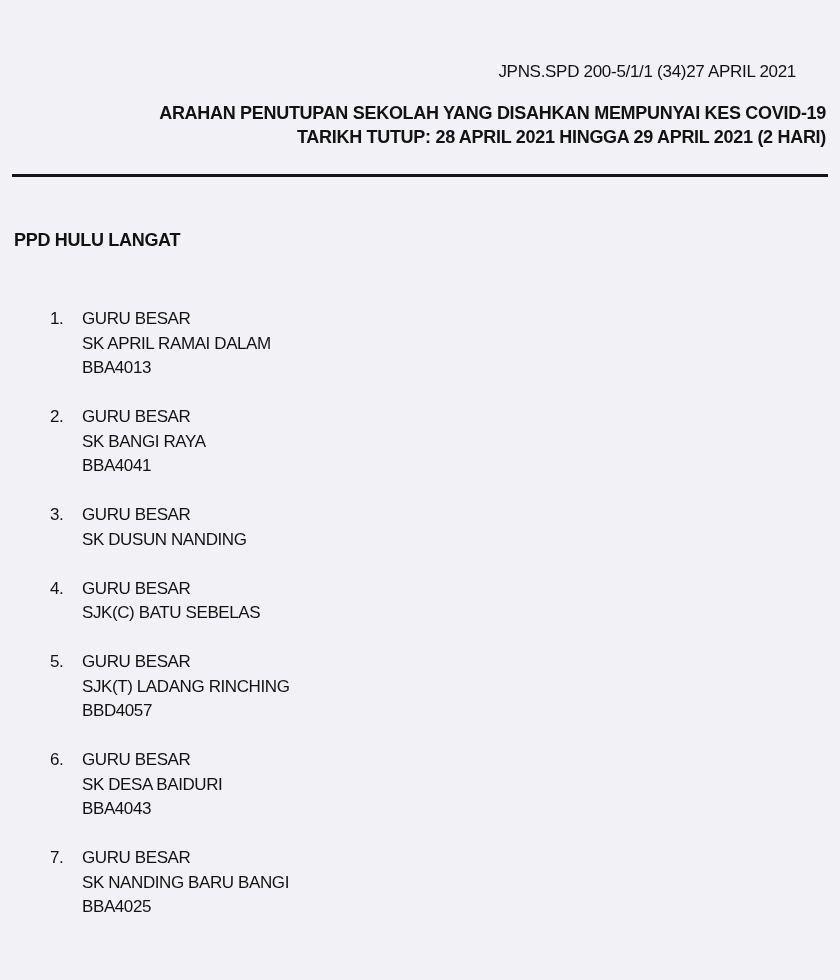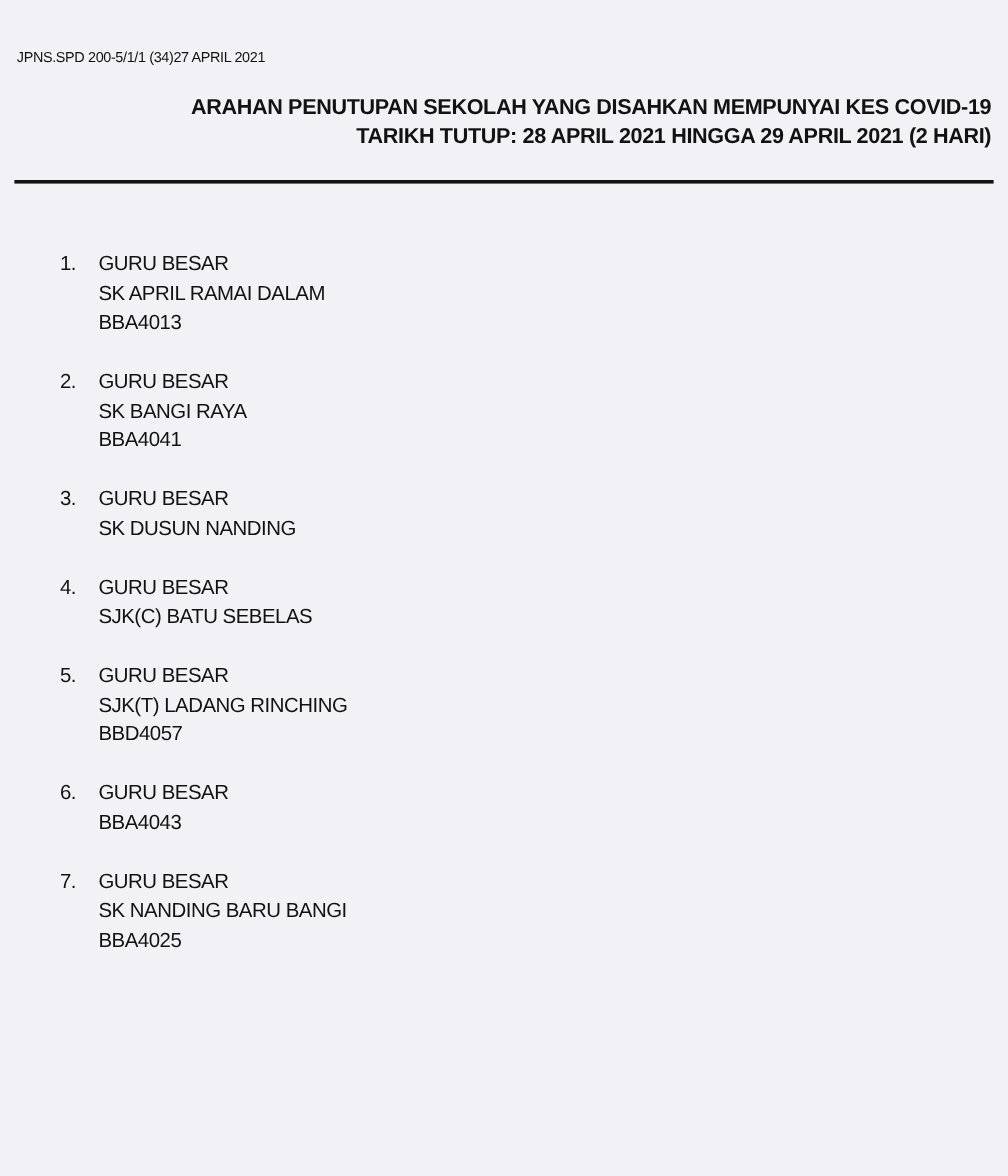--- a/index.html
+++ b/index.html
@@ -15,25 +15,26 @@
     overflow: hidden;
   }
   .page {
     box-sizing: border-box;
     width: 840px;
     height: 980px;
     padding: 36px 14px 0 14px;
   }
   .doc-header {
     display: flex;
-    justify-content: flex-start;
+    justify-content: flex-end;
     align-items: baseline;
-    font-size: 12px;
+    font-size: 17px;
     line-height: 24px;
     letter-spacing: -0.3px;
+    margin-top: 24px;
   }
   .doc-header .ref {
     white-space: nowrap;
   }
   .doc-header .date {
     white-space: nowrap;
     margin-right: 30px;
   }
   .doc-title {
     margin-top: 17px;
@@ -87,20 +88,21 @@
     <span class="date">27 APRIL 2021</span>
   </div>
 
   <div class="doc-title">
     <div>ARAHAN PENUTUPAN SEKOLAH YANG DISAHKAN MEMPUNYAI KES COVID-19</div>
     <div>TARIKH TUTUP: 28 APRIL 2021 HINGGA 29 APRIL 2021 (2 HARI)</div>
   </div>
 
   <hr class="rule">
 
+  <div class="section-heading">PPD HULU LANGAT</div>
 
   <ol class="school-list">
 
     <li class="school-item">
       <span class="num">1.</span>
       <div class="lines">
         <div>GURU BESAR</div>
         <div>SK APRIL RAMAI DALAM</div>
         <div>BBA4013</div>
       </div>
@@ -137,20 +139,21 @@
         <div>GURU BESAR</div>
         <div>SJK(T) LADANG RINCHING</div>
         <div>BBD4057</div>
       </div>
     </li>
 
     <li class="school-item">
       <span class="num">6.</span>
       <div class="lines">
         <div>GURU BESAR</div>
+        <div>SK DESA BAIDURI</div>
         <div>BBA4043</div>
       </div>
     </li>
 
     <li class="school-item">
       <span class="num">7.</span>
       <div class="lines">
         <div>GURU BESAR</div>
         <div>SK NANDING BARU BANGI</div>
         <div>BBA4025</div>

